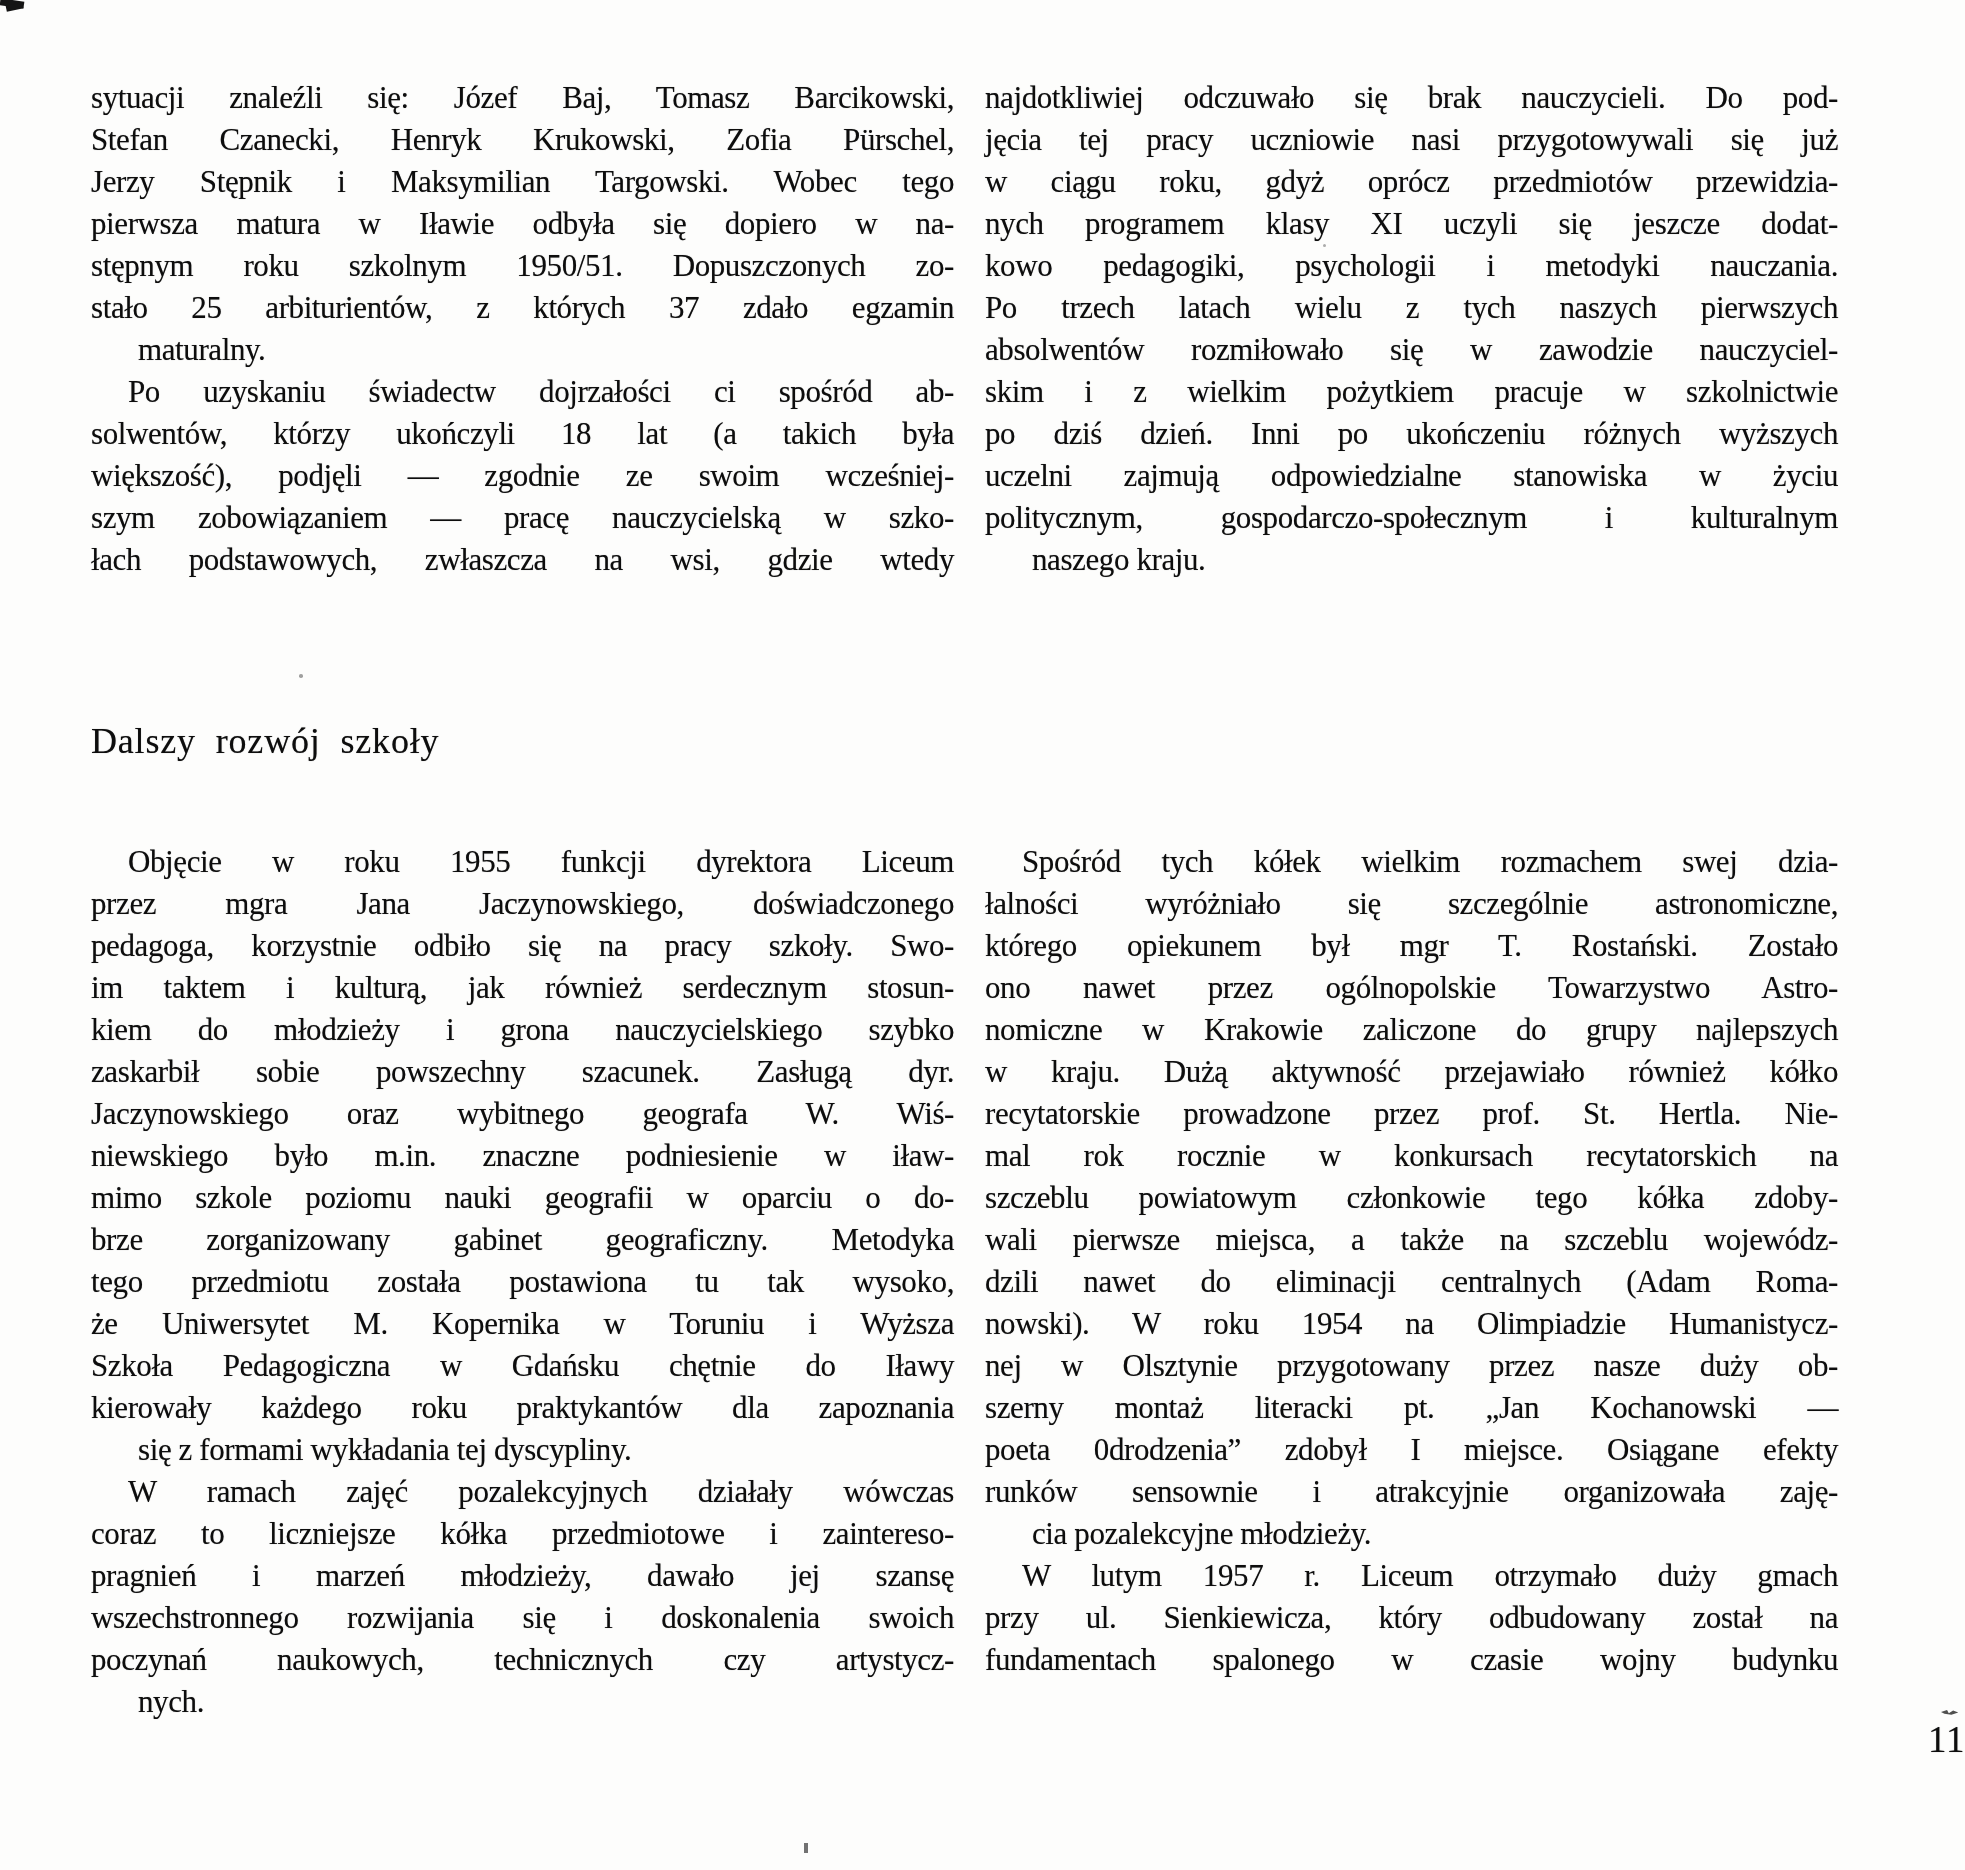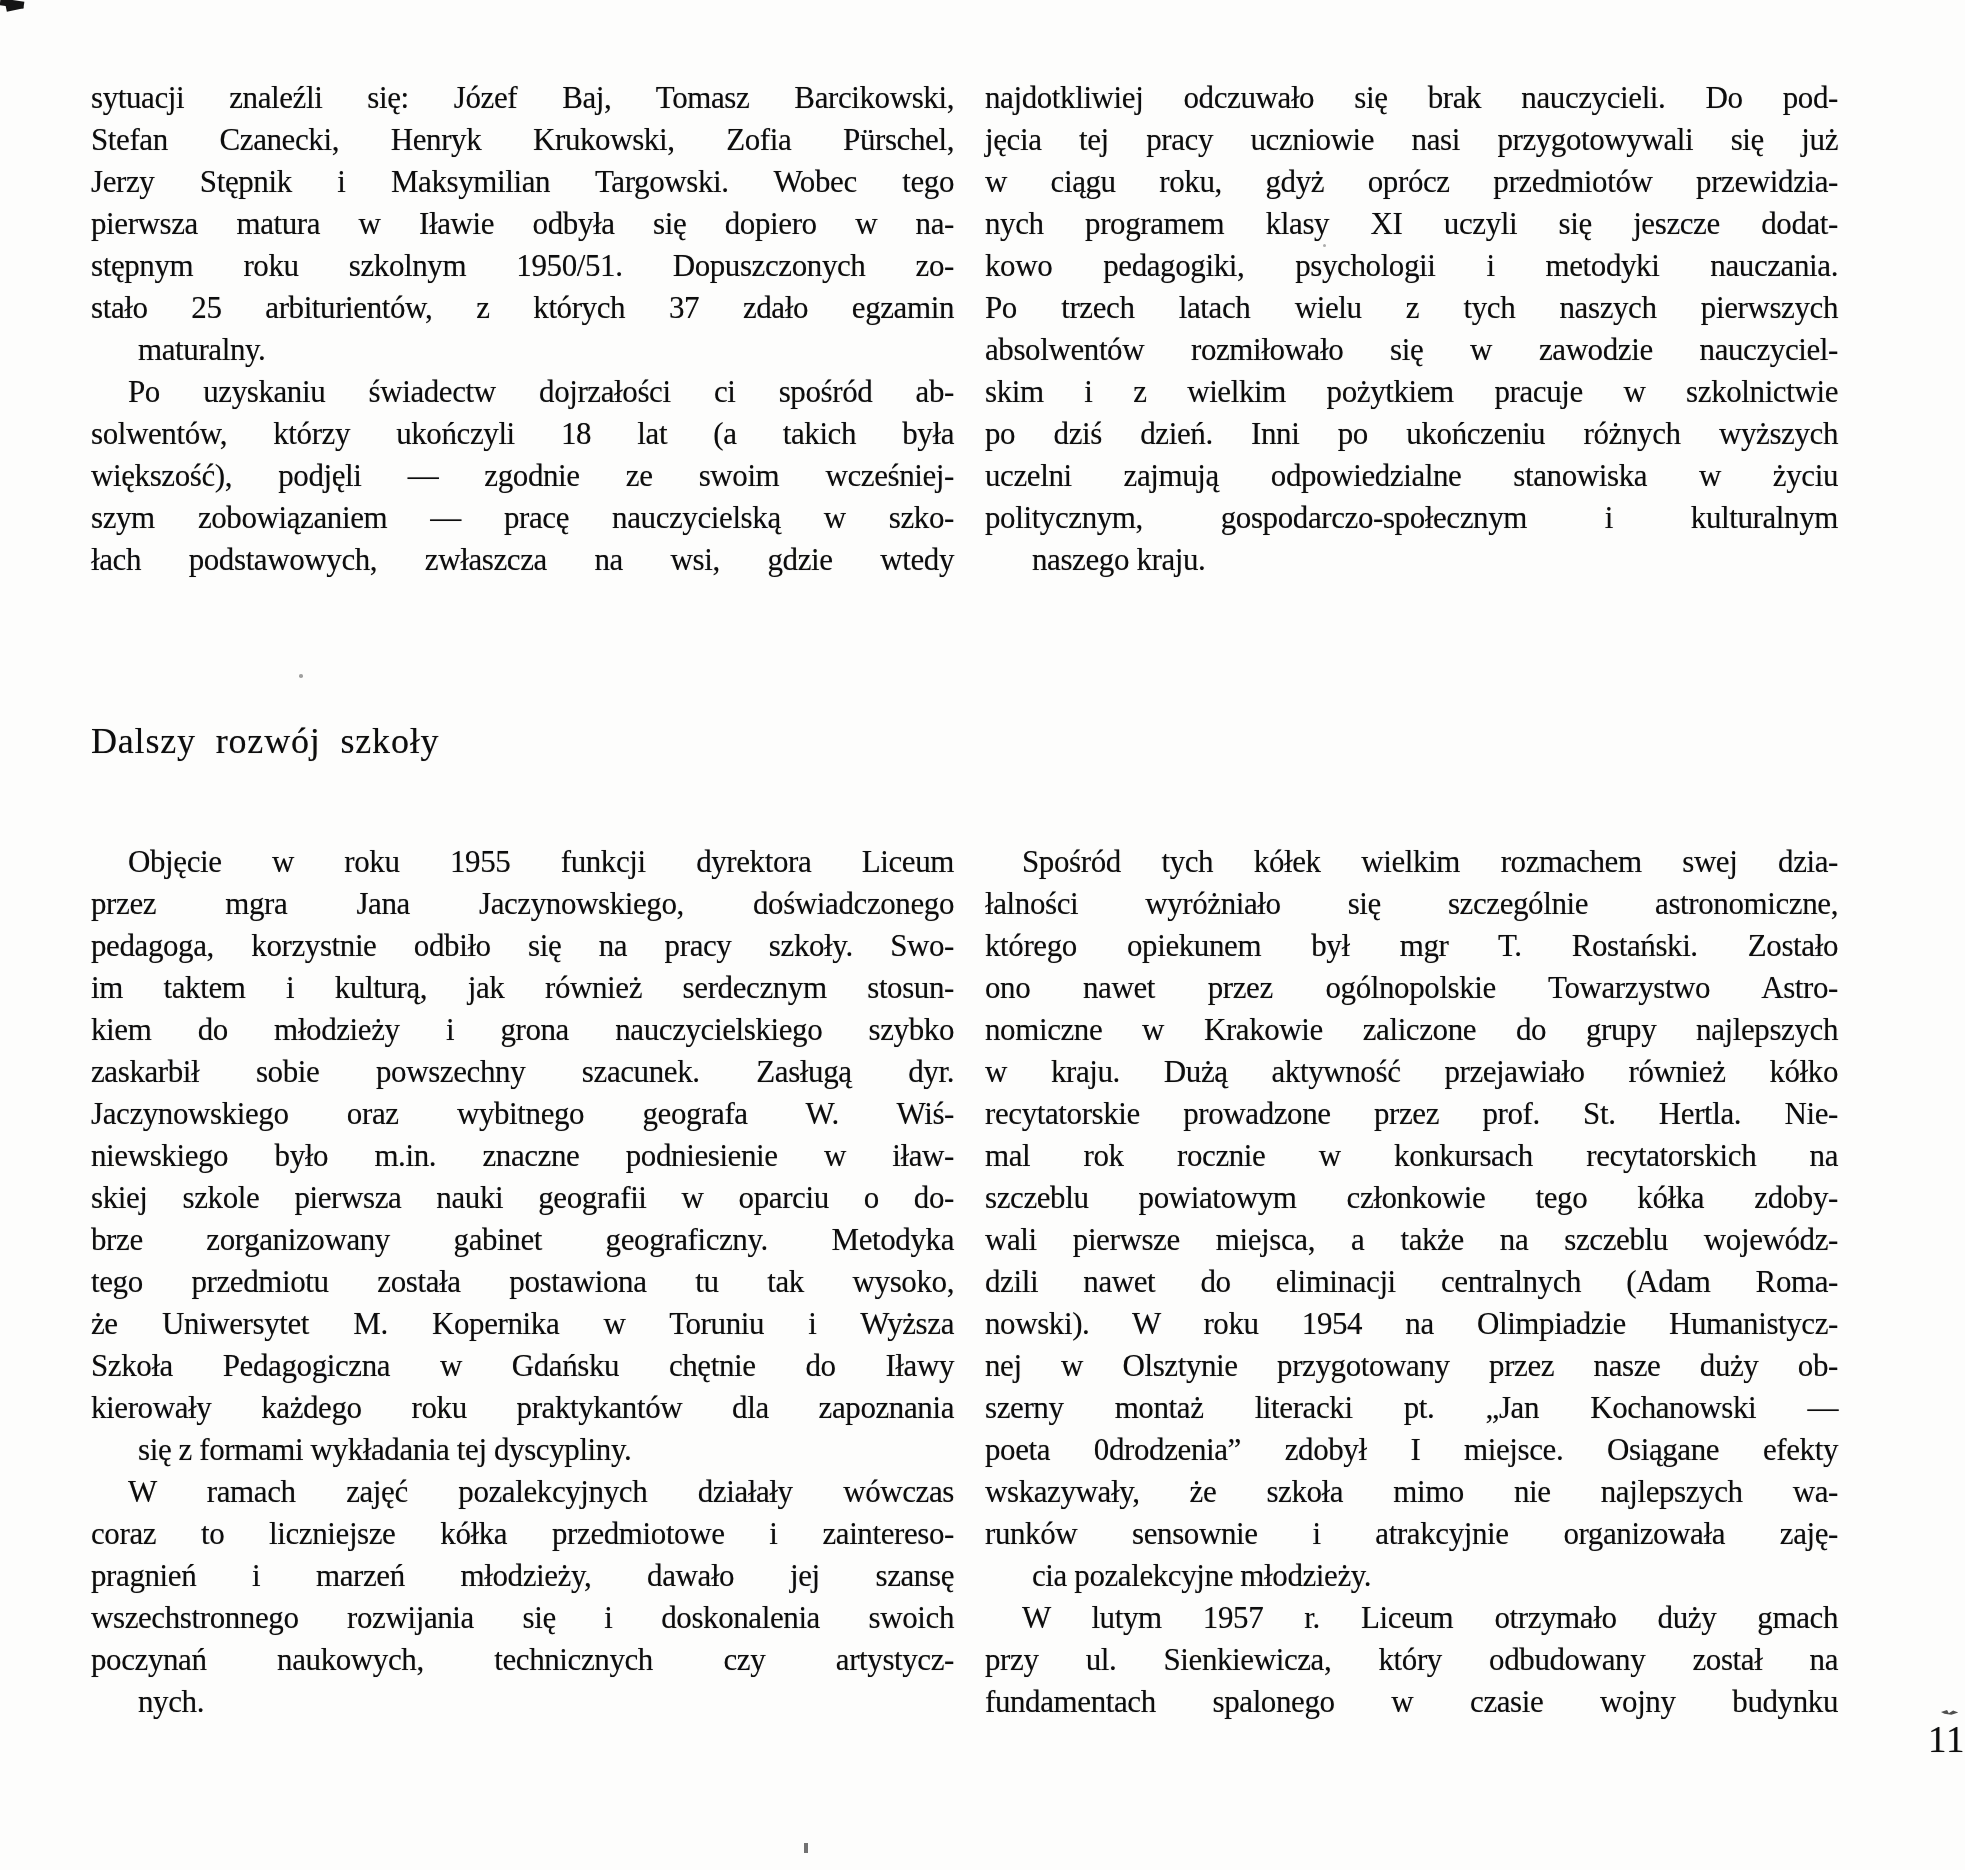--- a/index.html
+++ b/index.html
@@ -125,21 +125,21 @@
   <section class="text-section section-2">
     <div class="column col-0">
         <div class="line indent">Objęcie w roku 1955 funkcji dyrektora Liceum</div>
         <div class="line">przez mgra Jana Jaczynowskiego, doświadczonego</div>
         <div class="line">pedagoga, korzystnie odbiło się na pracy szkoły. Swo-</div>
         <div class="line">im taktem i kulturą, jak również serdecznym stosun-</div>
         <div class="line">kiem do młodzieży i grona nauczycielskiego szybko</div>
         <div class="line">zaskarbił sobie powszechny szacunek. Zasługą dyr.</div>
         <div class="line">Jaczynowskiego oraz wybitnego geografa W. Wiś-</div>
         <div class="line">niewskiego było m.in. znaczne podniesienie w iław-</div>
-        <div class="line">skiej szkole pierwsza nauki geografii w oparciu o do-</div>
+        <div class="line">mimo szkole poziomu nauki geografii w oparciu o do-</div>
         <div class="line">brze zorganizowany gabinet geograficzny. Metodyka</div>
         <div class="line">tego przedmiotu została postawiona tu tak wysoko,</div>
         <div class="line">że Uniwersytet M. Kopernika w Toruniu i Wyższa</div>
         <div class="line">Szkoła Pedagogiczna w Gdańsku chętnie do Iławy</div>
         <div class="line">kierowały każdego roku praktykantów dla zapoznania</div>
         <div class="line endline">się z formami wykładania tej dyscypliny.</div>
         <div class="line indent">W ramach zajęć pozalekcyjnych działały wówczas</div>
         <div class="line">coraz to liczniejsze kółka przedmiotowe i zaintereso-</div>
         <div class="line">pragnień i marzeń młodzieży, dawało jej szansę</div>
         <div class="line">wszechstronnego rozwijania się i doskonalenia swoich</div>
@@ -155,21 +155,20 @@
         <div class="line">w kraju. Dużą aktywność przejawiało również kółko</div>
         <div class="line">recytatorskie prowadzone przez prof. St. Hertla. Nie-</div>
         <div class="line">mal rok rocznie w konkursach recytatorskich na</div>
         <div class="line">szczeblu powiatowym członkowie tego kółka zdoby-</div>
         <div class="line">wali pierwsze miejsca, a także na szczeblu wojewódz-</div>
         <div class="line">dzili nawet do eliminacji centralnych (Adam Roma-</div>
         <div class="line">nowski). W roku 1954 na Olimpiadzie Humanistycz-</div>
         <div class="line">nej w Olsztynie przygotowany przez nasze duży ob-</div>
         <div class="line">szerny montaż literacki pt. „Jan Kochanowski —</div>
         <div class="line">poeta 0drodzenia” zdobył I miejsce. Osiągane efekty</div>
-        <div class="line">wskazywały, że szkoła mimo nie najlepszych wa-</div>
         <div class="line">runków sensownie i atrakcyjnie organizowała zaję-</div>
         <div class="line endline">cia pozalekcyjne młodzieży.</div>
         <div class="line indent">W lutym 1957 r. Liceum otrzymało duży gmach</div>
         <div class="line">przy ul. Sienkiewicza, który odbudowany został na</div>
         <div class="line">fundamentach spalonego w czasie wojny budynku</div>
       </div>
   </section>
 
   <div class="page-number">11</div>
 

